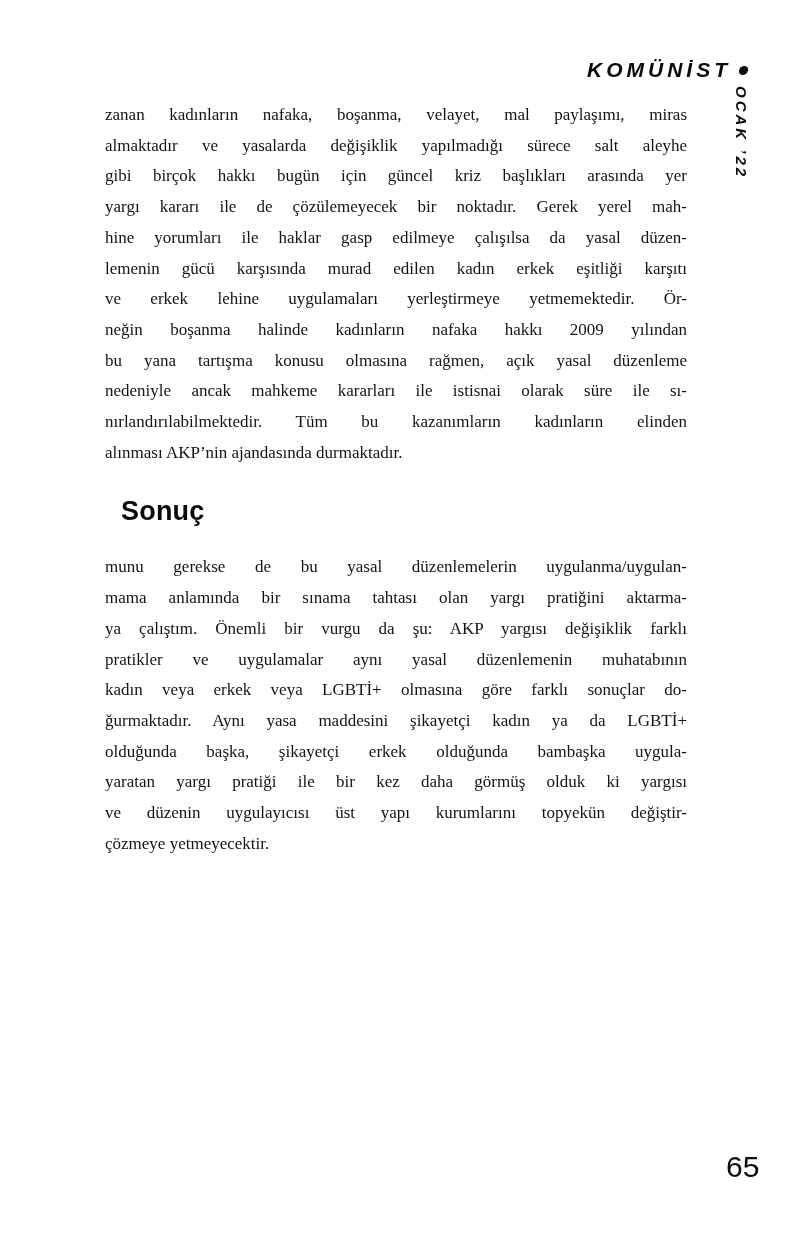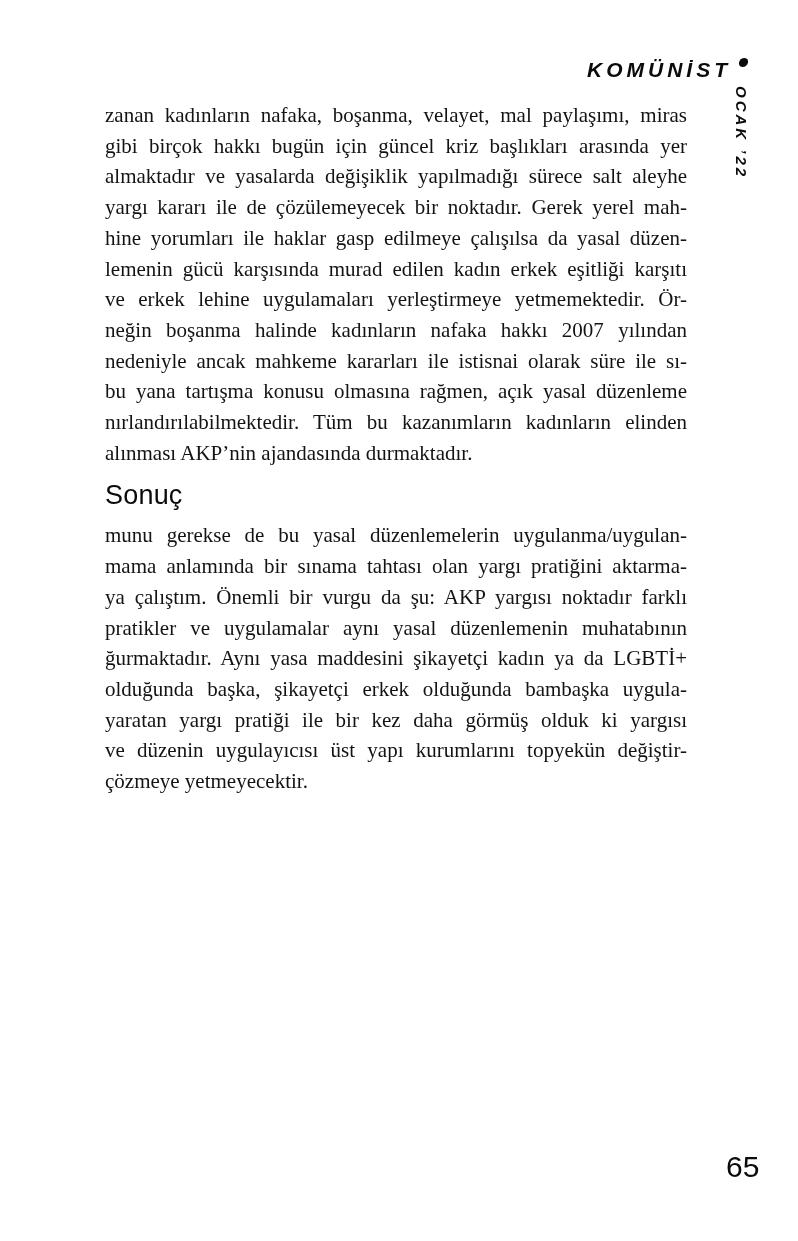--- a/index.html
+++ b/index.html
@@ -21,21 +21,21 @@
     top: 58px;
     right: 50px;
     font-family: "Liberation Sans", sans-serif;
     font-weight: 700;
     font-style: italic;
     font-size: 21px;
     letter-spacing: 4px;
     color: #0b0b0b;
     white-space: nowrap;
     display: flex;
-    align-items: flex-start;
+    align-items: center;
     gap: 8px;
   }
   .masthead .dot {
     width: 9px;
     height: 9px;
     background: #0b0b0b;
     border-radius: 50%;
     display: inline-block;
     transform: skewX(-10deg);
   }
@@ -56,36 +56,36 @@
     position: absolute;
     left: 105px;
     top: 100px;
     width: 582px;
   }
   .paragraph {
     margin: 0;
   }
   .line {
     font-family: "Liberation Serif", serif;
-    font-size: 21px;
+    font-size: 17px;
     line-height: 30.7px;
     text-align: justify;
     text-align-last: justify;
     white-space: normal;
   }
   .line.last {
     text-align-last: left;
   }
   .section-heading {
     font-family: "Liberation Sans", sans-serif;
     font-size: 27px;
-    font-weight: 400;
+    font-weight: 700;
     letter-spacing: 0.2px;
     color: #0b0b0b;
-    margin: 0;
+    margin: 16px;
     padding: 10px 0 8px 0;
     line-height: 34px;
   }
   .page-number {
     position: absolute;
     left: 726px;
     top: 1150px;
     font-family: "Liberation Sans", sans-serif;
     font-size: 30px;
     font-weight: 500;
@@ -101,40 +101,41 @@
     <span>KOMÜNİST</span>
     <span class="dot"></span>
   </div>
 
   <div class="issue-vertical">OCAK ’22</div>
 
   <div class="text-column">
 
     <div class="paragraph">
       <div class="line">zanan kadınların nafaka, boşanma, velayet, mal paylaşımı, miras</div>
+      <div class="line">almaktadır ve yasalarda değişiklik yapılmadığı sürece salt aleyhe</div>
       <div class="line">gibi birçok hakkı bugün için güncel kriz başlıkları arasında yer</div>
-      <div class="line">almaktadır ve yasalarda değişiklik yapılmadığı sürece salt aleyhe</div>
       <div class="line">yargı kararı ile de çözülemeyecek bir noktadır. Gerek yerel mah-</div>
       <div class="line">hine yorumları ile haklar gasp edilmeye çalışılsa da yasal düzen-</div>
       <div class="line">lemenin gücü karşısında murad edilen kadın erkek eşitliği karşıtı</div>
       <div class="line">ve erkek lehine uygulamaları yerleştirmeye yetmemektedir. Ör-</div>
-      <div class="line">neğin boşanma halinde kadınların nafaka hakkı 2007 yılından</div>
+      <div class="line">neğin boşanma halinde kadınların nafaka hakkı 2009 yılından</div>
+      <div class="line">bu yana tartışma konusu olmasına rağmen, açık yasal düzenleme</div>
       <div class="line">nedeniyle ancak mahkeme kararları ile istisnai olarak süre ile sı-</div>
-      <div class="line">bu yana tartışma konusu olmasına rağmen, açık yasal düzenleme</div>
       <div class="line">nırlandırılabilmektedir. Tüm bu kazanımların kadınların elinden</div>
       <div class="line last">alınması AKP’nin ajandasında durmaktadır.</div>
     </div>
 
     <h2 class="section-heading">Sonuç</h2>
 
     <div class="paragraph">
       <div class="line">munu gerekse de bu yasal düzenlemelerin uygulanma/uygulan-</div>
       <div class="line">mama anlamında bir sınama tahtası olan yargı pratiğini aktarma-</div>
-      <div class="line">ya çalıştım. Önemli bir vurgu da şu: AKP yargısı noktadır farklı</div>
+      <div class="line">ya çalıştım. Önemli bir vurgu da şu: AKP yargısı değişiklik farklı</div>
       <div class="line">pratikler ve uygulamalar aynı yasal düzenlemenin muhatabının</div>
+      <div class="line">kadın veya erkek veya LGBTİ+ olmasına göre farklı sonuçlar do-</div>
       <div class="line">ğurmaktadır. Aynı yasa maddesini şikayetçi kadın ya da LGBTİ+</div>
       <div class="line">olduğunda başka, şikayetçi erkek olduğunda bambaşka uygula-</div>
       <div class="line">yaratan yargı pratiği ile bir kez daha görmüş olduk ki yargısı</div>
       <div class="line">ve düzenin uygulayıcısı üst yapı kurumlarını topyekün değiştir-</div>
       <div class="line last">çözmeye yetmeyecektir.</div>
     </div>
 
   </div>
 
   <div class="page-number">65</div>

